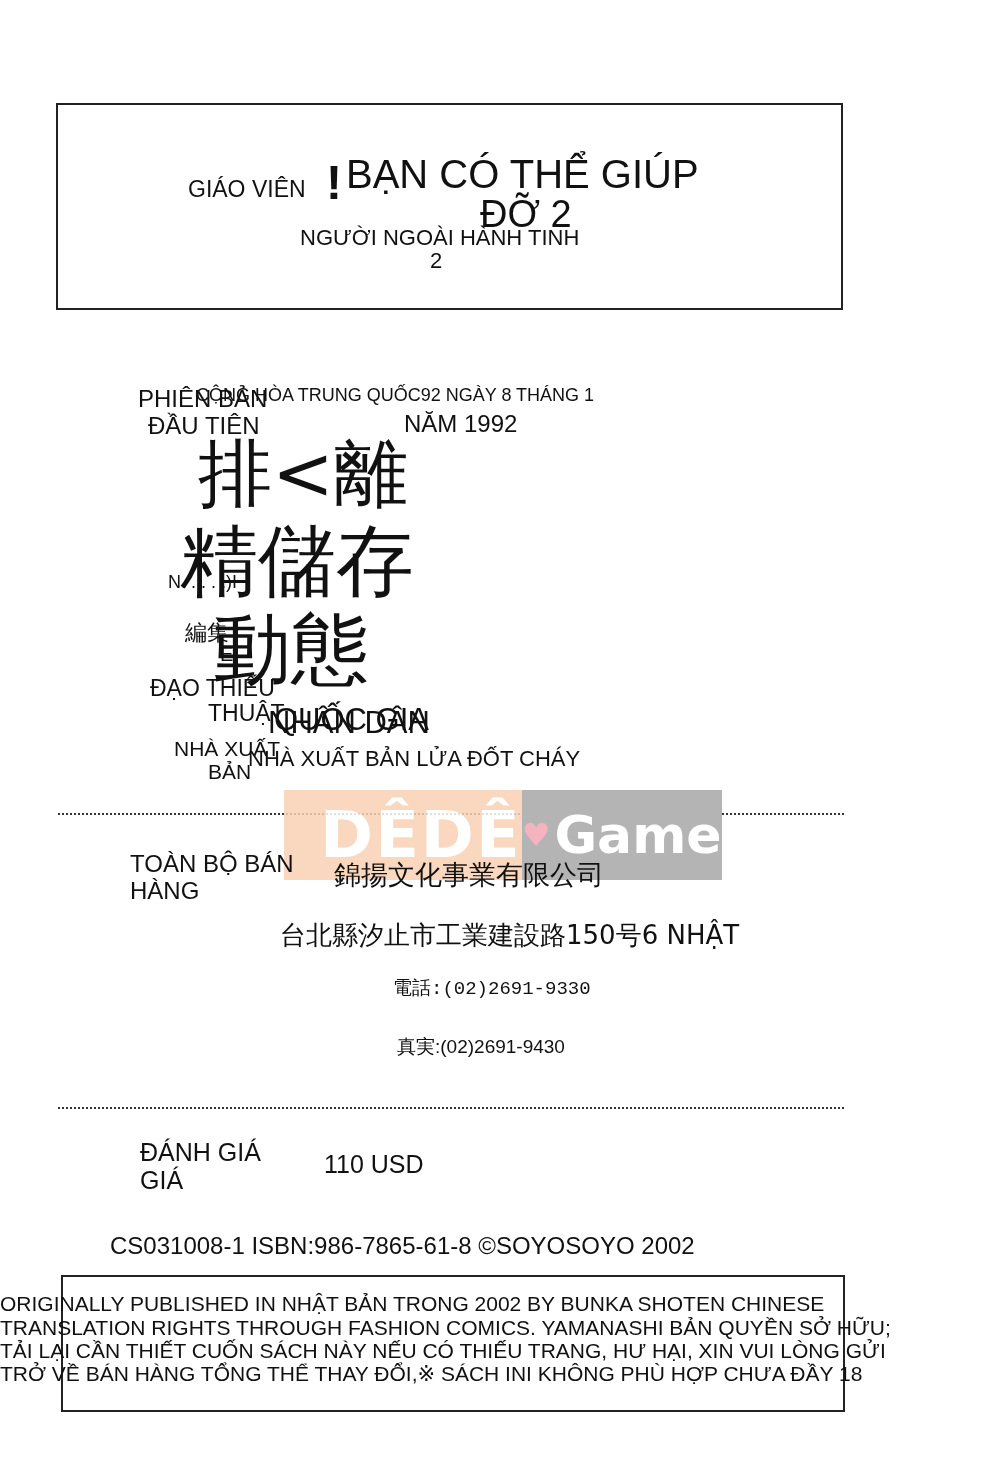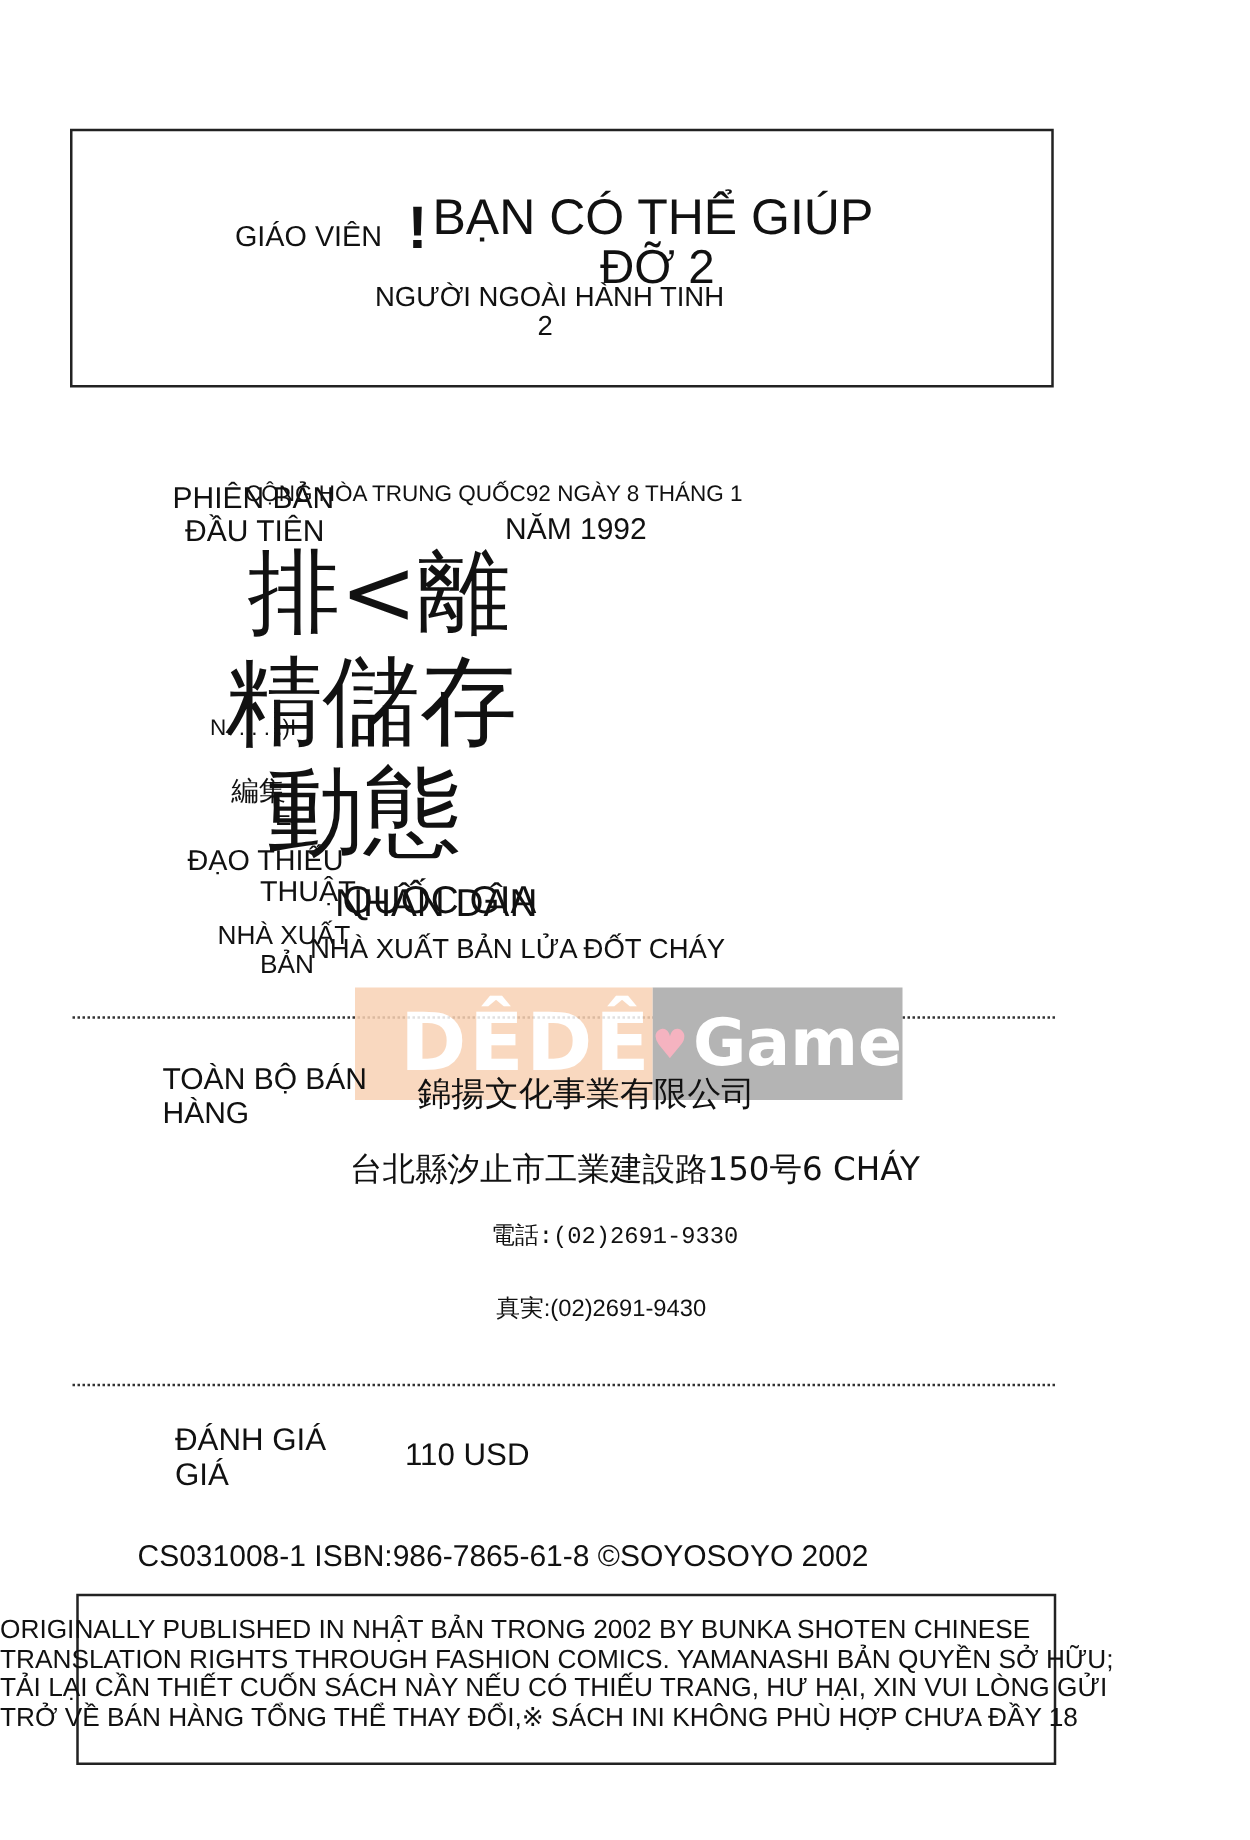--- a/index.html
+++ b/index.html
@@ -55,21 +55,21 @@
   <div class="wm-left">DÊDÊ</div>
   <div class="wm-right">
     <span class="heart">♥</span>
     <span>Game</span>
   </div>
 </div>
 
 <div class="abs center" style="left:130px; top:850px; width:200px; font-size:24px;">TOÀN BỘ BÁN</div>
 <div class="abs center" style="left:130px; top:877px; width:200px; font-size:24px;">HÀNG</div>
 <div class="abs" style="left:334px; top:857px; font-size:27px; font-family:'DejaVu Sans', sans-serif;">錦揚文化事業有限公司</div>
-<div class="abs" style="left:280px; top:918px; font-size:26px; font-family:'DejaVu Sans', sans-serif;">台北縣汐止市工業建設路150号6 CHÁY</div>
+<div class="abs" style="left:280px; top:918px; font-size:26px; font-family:'DejaVu Sans', sans-serif;">台北縣汐止市工業建設路150号6 NHẬT</div>
 <div class="abs" style="left:393px; top:975px; font-size:19px;font-family:Liberation Mono, monospace;">電話:(02)2691-9330</div>
 <div class="abs" style="left:397px; top:1034px; font-size:19px;">真実:(02)2691-9430</div>
 
 <div class="dots" style="left:58px; top:1107px; width:786px;"></div>
 
 <div class="abs center" style="left:140px; top:1138px; width:160px; font-size:25px;">ĐÁNH GIÁ</div>
 <div class="abs center" style="left:140px; top:1166px; width:160px; font-size:25px;">GIÁ</div>
 <div class="abs" style="left:324px; top:1150px; font-size:25px;">110 USD</div>
 
 <div class="abs" style="left:110px; top:1232px; font-size:24px;">CS031008-1 ISBN:986-7865-61-8 ©SOYOSOYO 2002</div>

